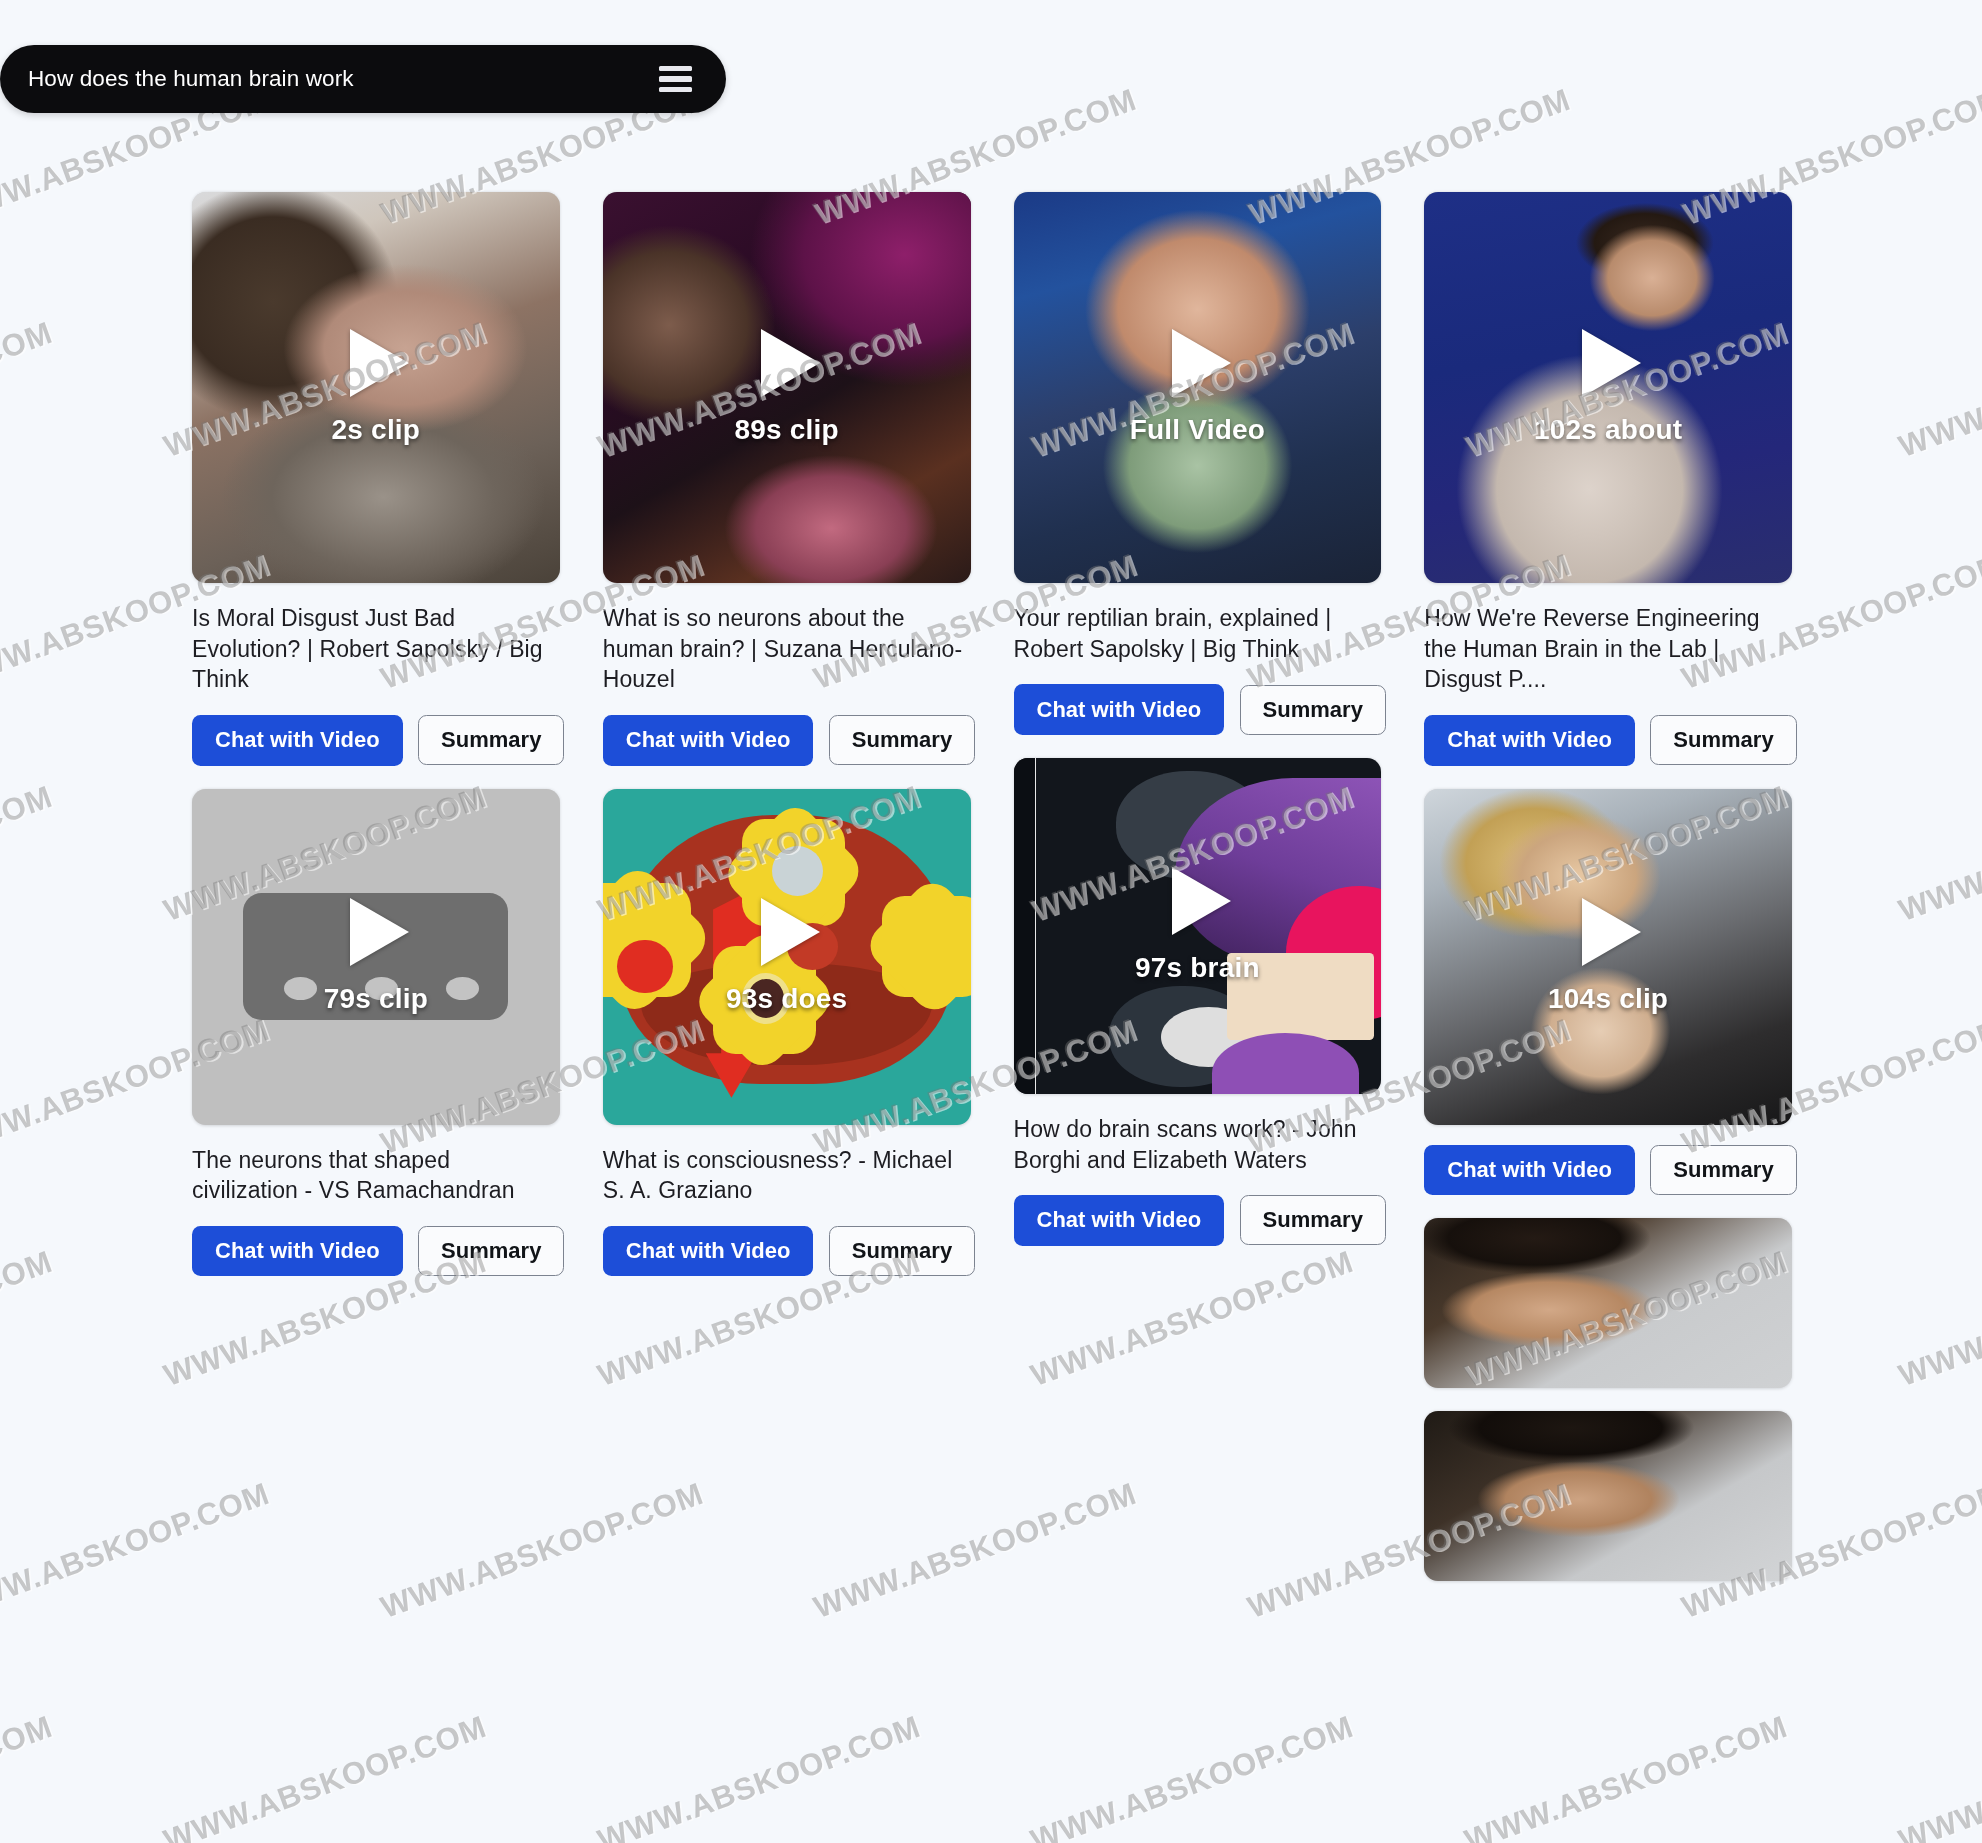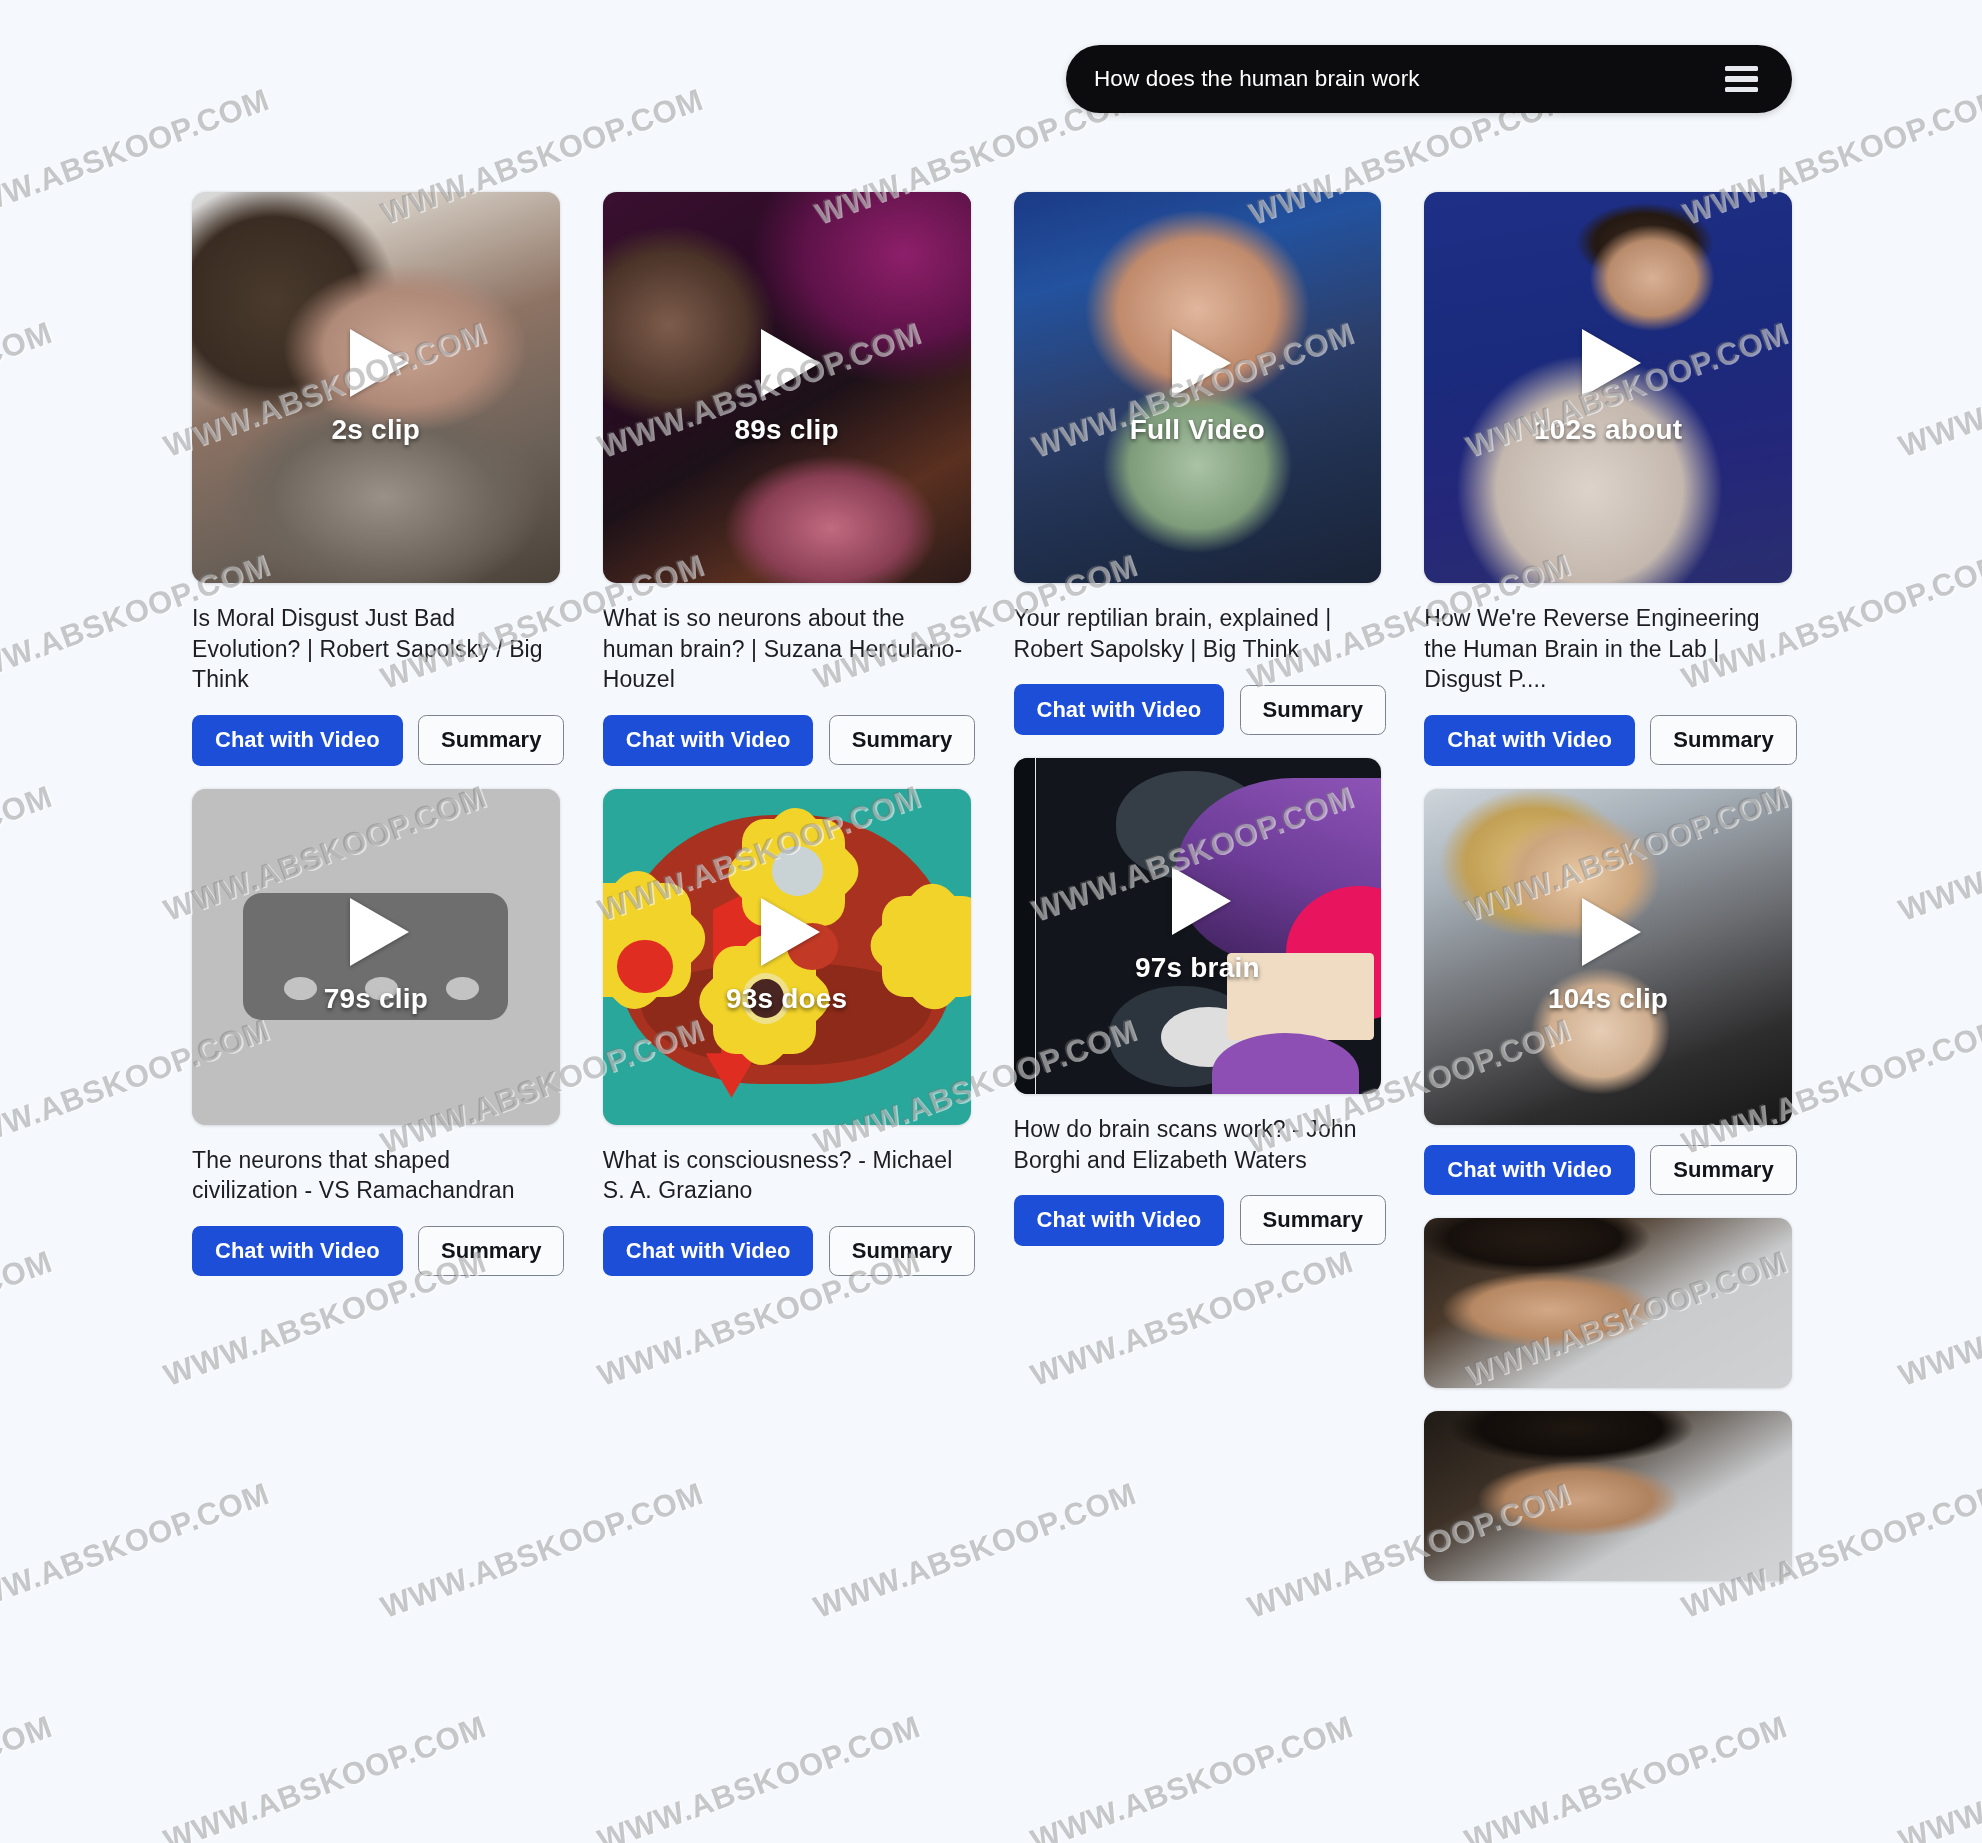--- a/index.html
+++ b/index.html
@@ -38,21 +38,21 @@
     white-space: nowrap;
   }
 
   
   #searchbar-wrap {
     position: absolute;
     top: 45px;
     left: 0;
     width: 1792px;
     display: flex;
-    justify-content: flex-end;
+    justify-content: flex-start;
     z-index: 60;
   }
   #searchbar {
     width: 726px;
     height: 68px;
     background: #0c0c0e;
     border-radius: 36px;
     display: flex;
     align-items: center;
     padding: 0 34px 0 28px;

